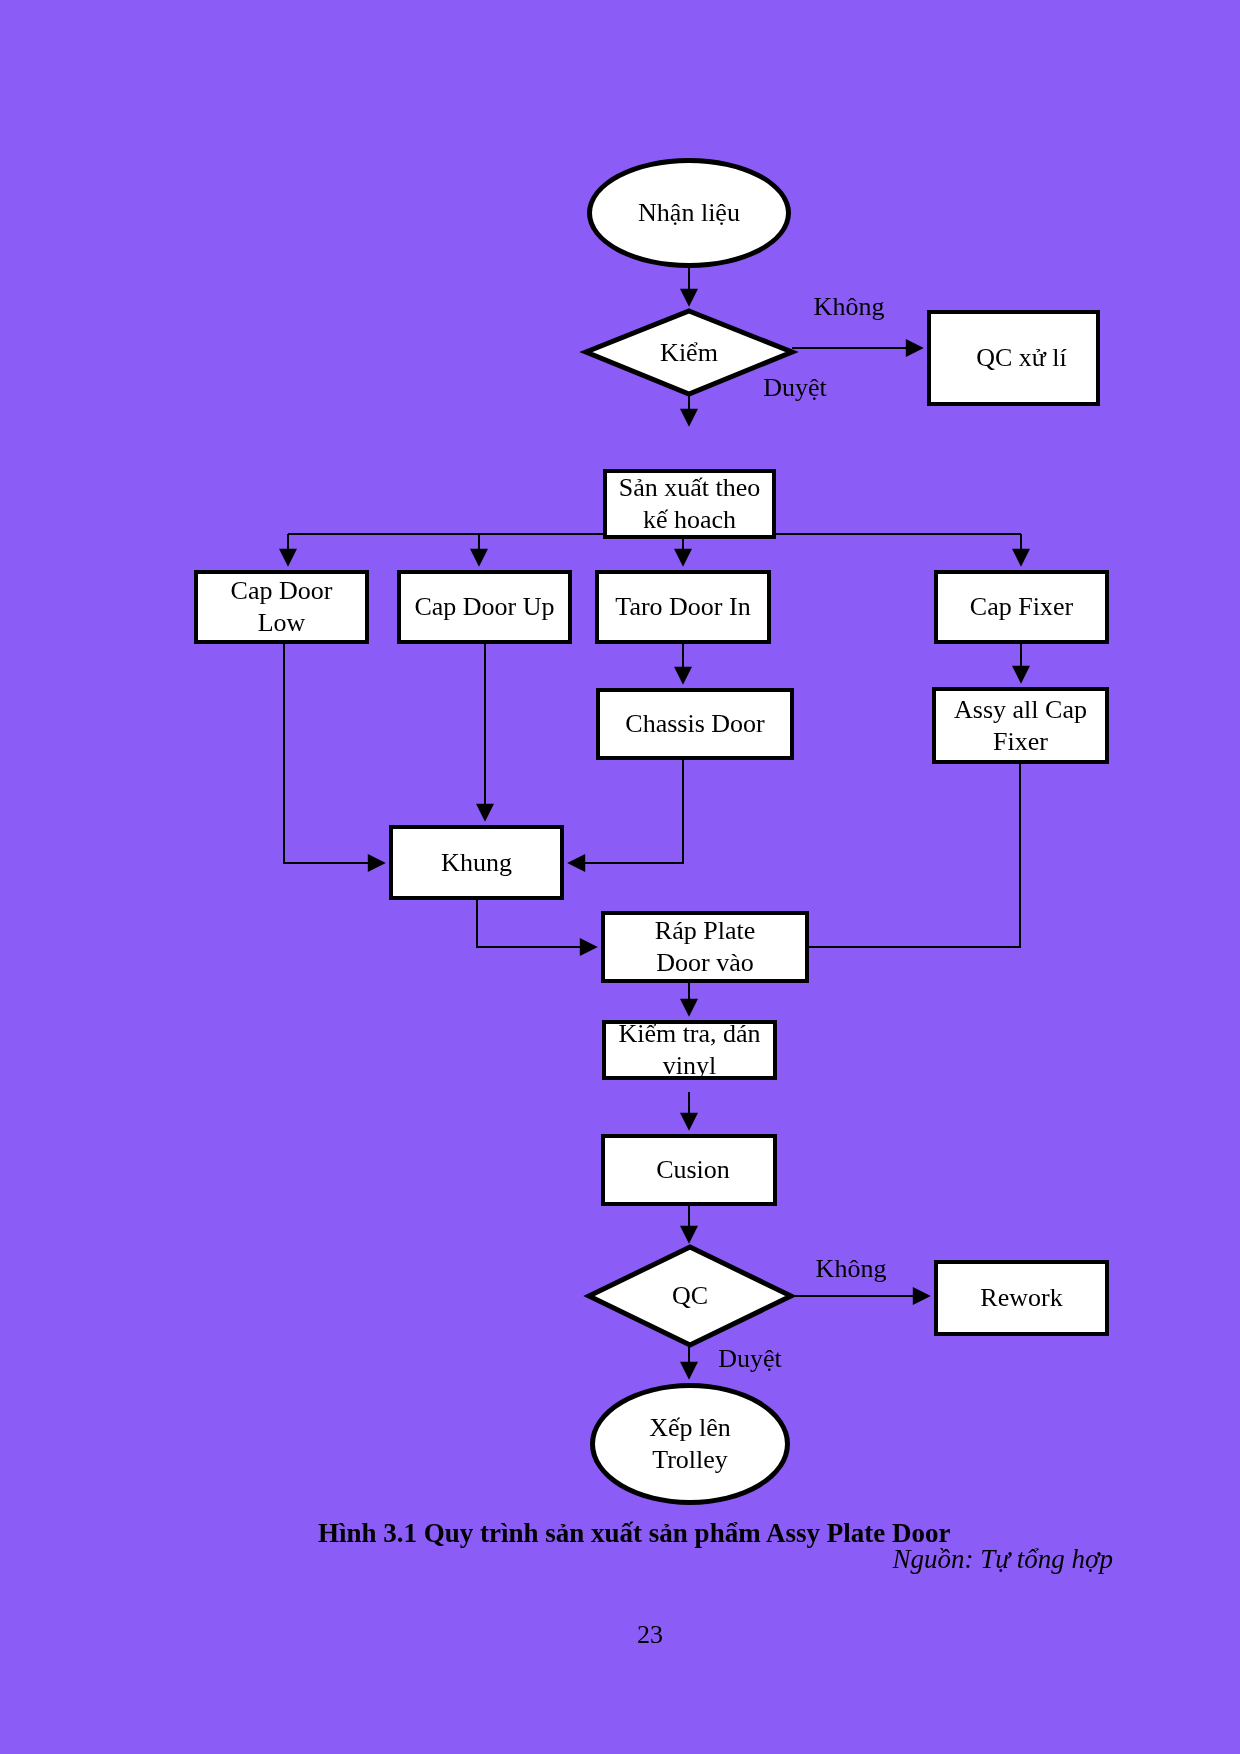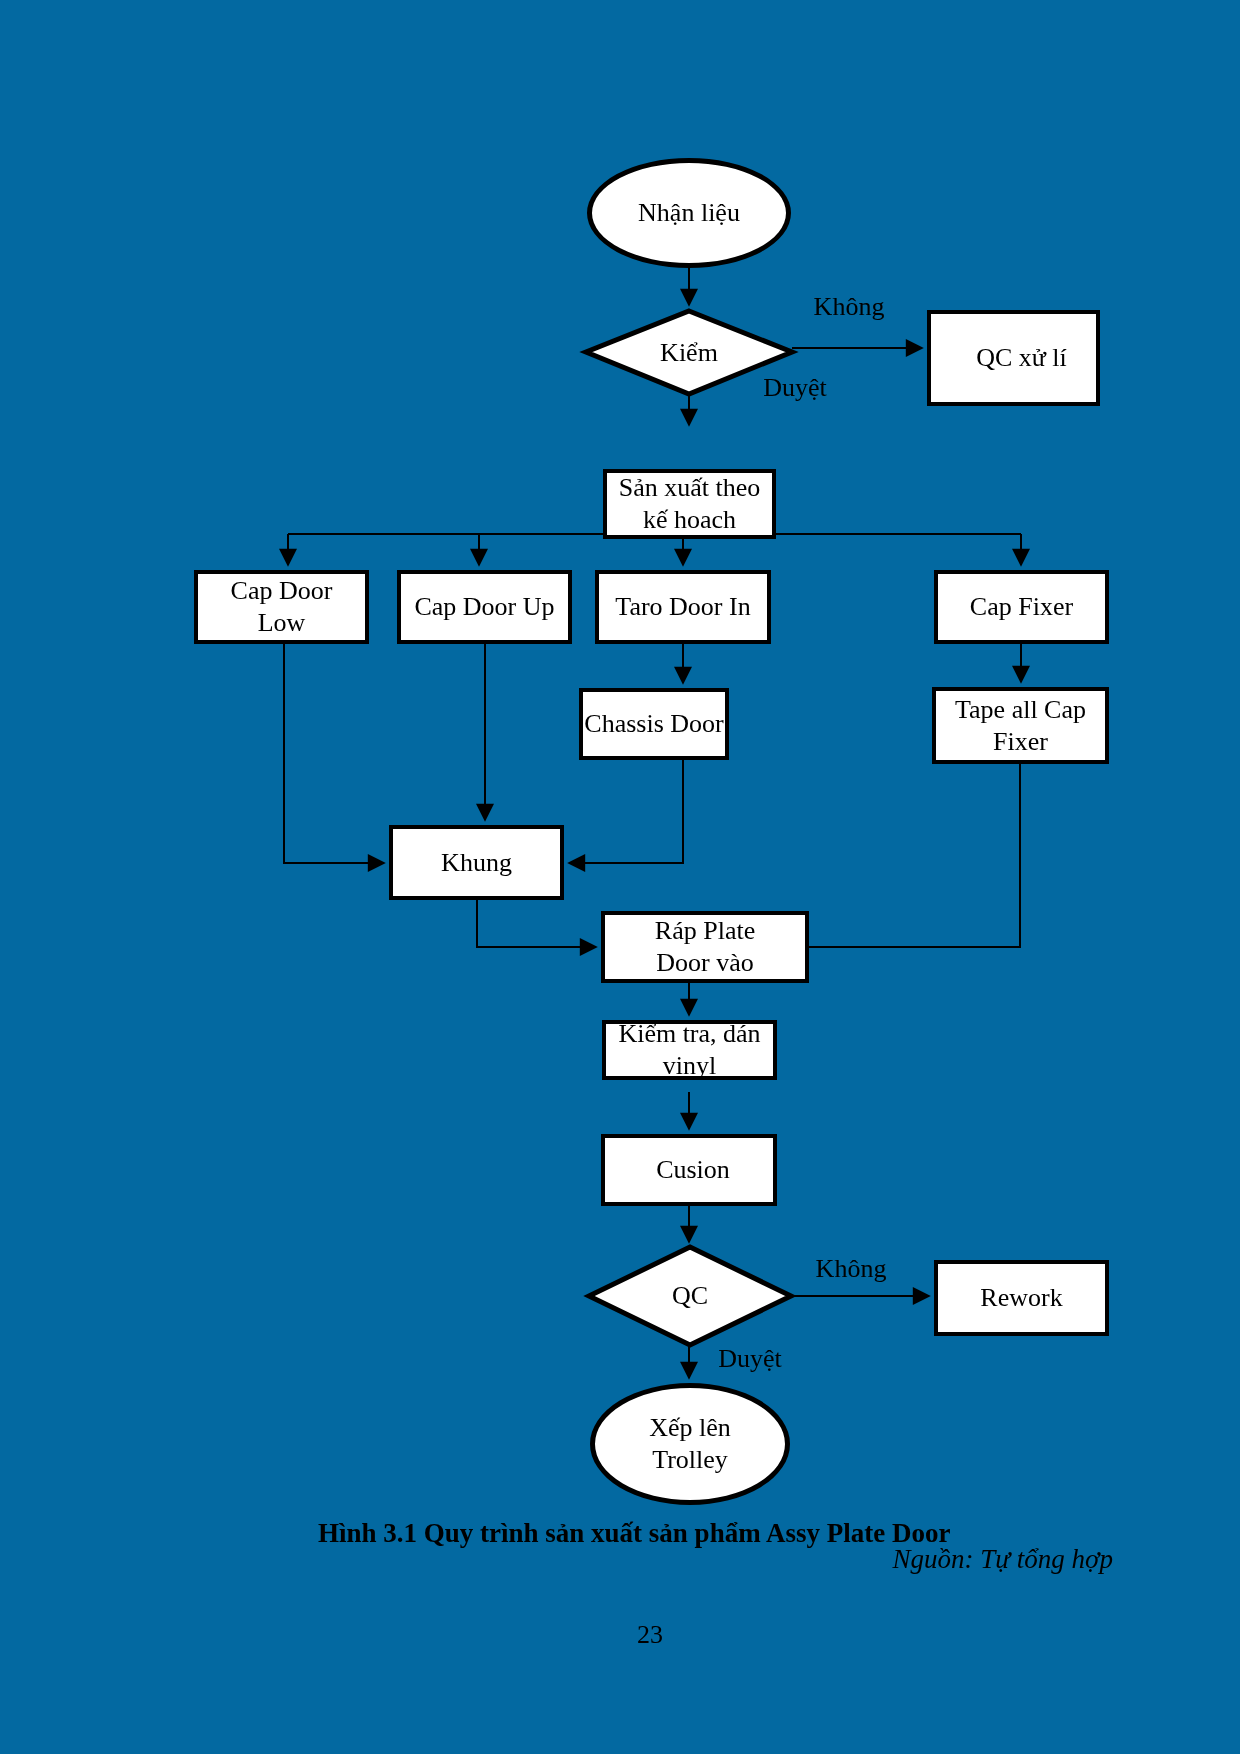--- a/index.html
+++ b/index.html
@@ -1,19 +1,19 @@
 <!DOCTYPE html>
 <html><head>
 <meta charset="utf-8">
 <style>
   html,body{margin:0;padding:0;background:#ffffff;}
   .page{
     position:relative;
     width:1240px;height:1754px;
-    background:#0369a1;
+    background:#8b5cf6;
     font-family:"Liberation Serif", serif;
     color:#000;
     overflow:hidden;
   }
   .layer{position:absolute;left:0;top:0;width:1240px;height:1754px;}
   .node{
     position:absolute;
     box-sizing:border-box;
     display:flex;align-items:center;justify-content:center;
     text-align:center;
@@ -123,27 +123,27 @@
   </div>
 
   <div class="node box" style="left:595px;top:570px;width:176px;height:74px;">
     <span>Taro Door In</span>
   </div>
 
   <div class="node box" style="left:934px;top:570px;width:175px;height:74px;">
     <span>Cap Fixer</span>
   </div>
 
-  <div class="node box" style="left:579px;top:688px;width:150px;height:72px;">
+  <div class="node box" style="left:596px;top:688px;width:198px;height:72px;">
     <span>Chassis Door</span>
   </div>
 
   <div class="node box" style="left:932px;top:687px;width:177px;height:77px;">
     <span>
-      <span class="l2">Tape all Cap</span>
+      <span class="l2">Assy all Cap</span>
       <span class="l2">Fixer</span>
     </span>
   </div>
 
   <div class="node box" style="left:389px;top:825px;width:175px;height:75px;align-items:center;">
     <span>Khung</span>
   </div>
 
   <div class="node box" style="left:601px;top:911px;width:208px;height:72px;">
     <span>

